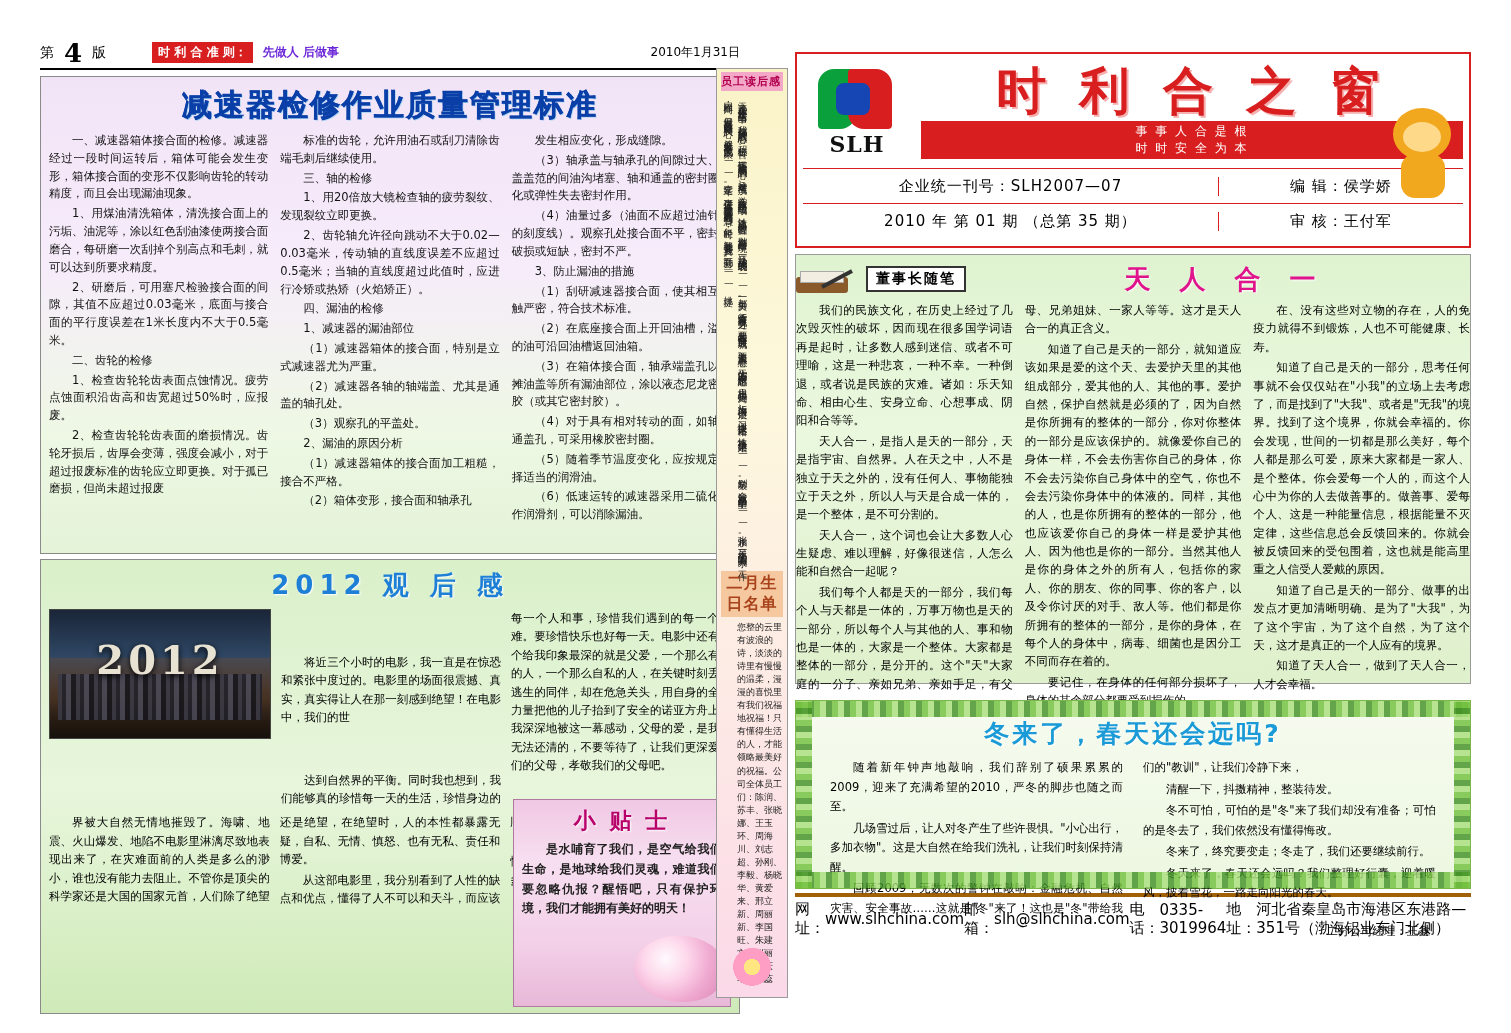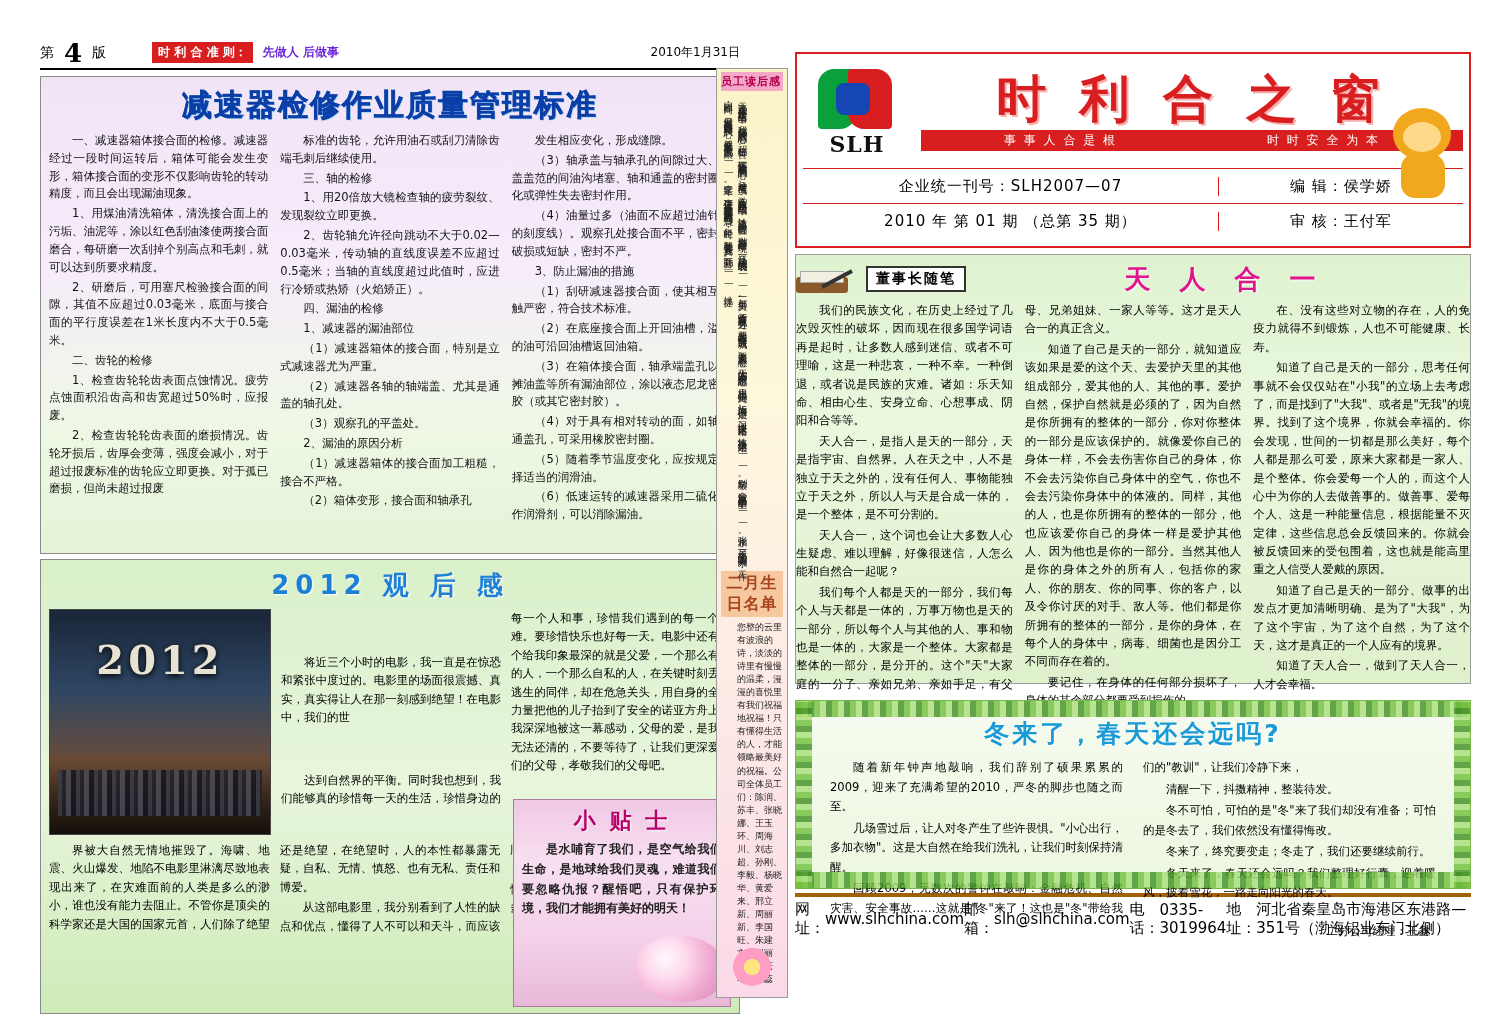--- a/index.html
+++ b/index.html
@@ -51,21 +51,21 @@
     background: linear-gradient(180deg,#d9f0c9 0%, #e8f6dc 50%, #cfeab8 100%);
     border: 1px solid #8a8a8a; padding: 6px 8px; position: relative;
   }
   .a2-title {
     text-align: center; font-size: 26px; font-weight: bold; letter-spacing: 6px;
     color: #1e7fd6; margin: 2px 0 6px 0;
     text-shadow: 1px 1px 2px #ffffff;
   }
   .a2-body { display: flex; gap: 10px; }
   .movie-poster {
-    width: 222px; height: 226px; flex: none;
+    width: 222px; height: 130px; flex: none;
     background: linear-gradient(180deg,#1a2538 0%, #2e4663 35%, #6d4d38 70%, #2b1d14 100%);
     border: 1px solid #444; position: relative; overflow: hidden;
   }
   .mp-year {
     position: absolute; top: 26px; left: 50%; transform: translateX(-50%);
     font-size: 40px; font-weight: bold; color: #e8e2d2; letter-spacing: 4px;
     font-family: "DejaVu Serif", serif;
     text-shadow: 0 2px 6px #000;
   }
   .mp-wave {
@@ -146,21 +146,21 @@
   .logo-txt { font-size: 22px; font-weight: bold; color: #111; font-family: "DejaVu Serif", serif; letter-spacing: 1px; }
   .np-title {
     flex: 1; text-align: center;
   }
   .np-title-main {
     font-size: 50px; font-weight: bold; color: #d81e1e; letter-spacing: 8px;
     line-height: 1.05; text-shadow: 2px 2px 0 #f5b0b0;
   }
   .np-ribbon {
     margin-top: 4px; background: #d81e1e; color: #fff; font-size: 12px;
-    padding: 2px 8px; display: flex; justify-content: space-around; letter-spacing: 2px;
+    padding: 2px 8px; display: flex; justify-content: space-around; letter-spacing: 2px; flex-direction: column;
   }
   .mascot {
     position: absolute; right: 6px; top: 54px; width: 78px; height: 92px;
   }
   .ms-head { position: absolute; left: 8px; top: 0; width: 58px; height: 52px; border-radius: 50%; background: #f2a81e; }
   .ms-mane { position: absolute; left: 0; top: -4px; width: 74px; height: 62px; border-radius: 50%; background: #d97a12; z-index: -1; }
   .ms-face { position: absolute; left: 18px; top: 14px; width: 38px; height: 30px; border-radius: 50%; background: #ffd98a; }
   .ms-body { position: absolute; left: 16px; top: 46px; width: 44px; height: 44px; border-radius: 14px; background: #f2a81e; }
   .np-rows { margin-top: 4px; }
   .np-row {

